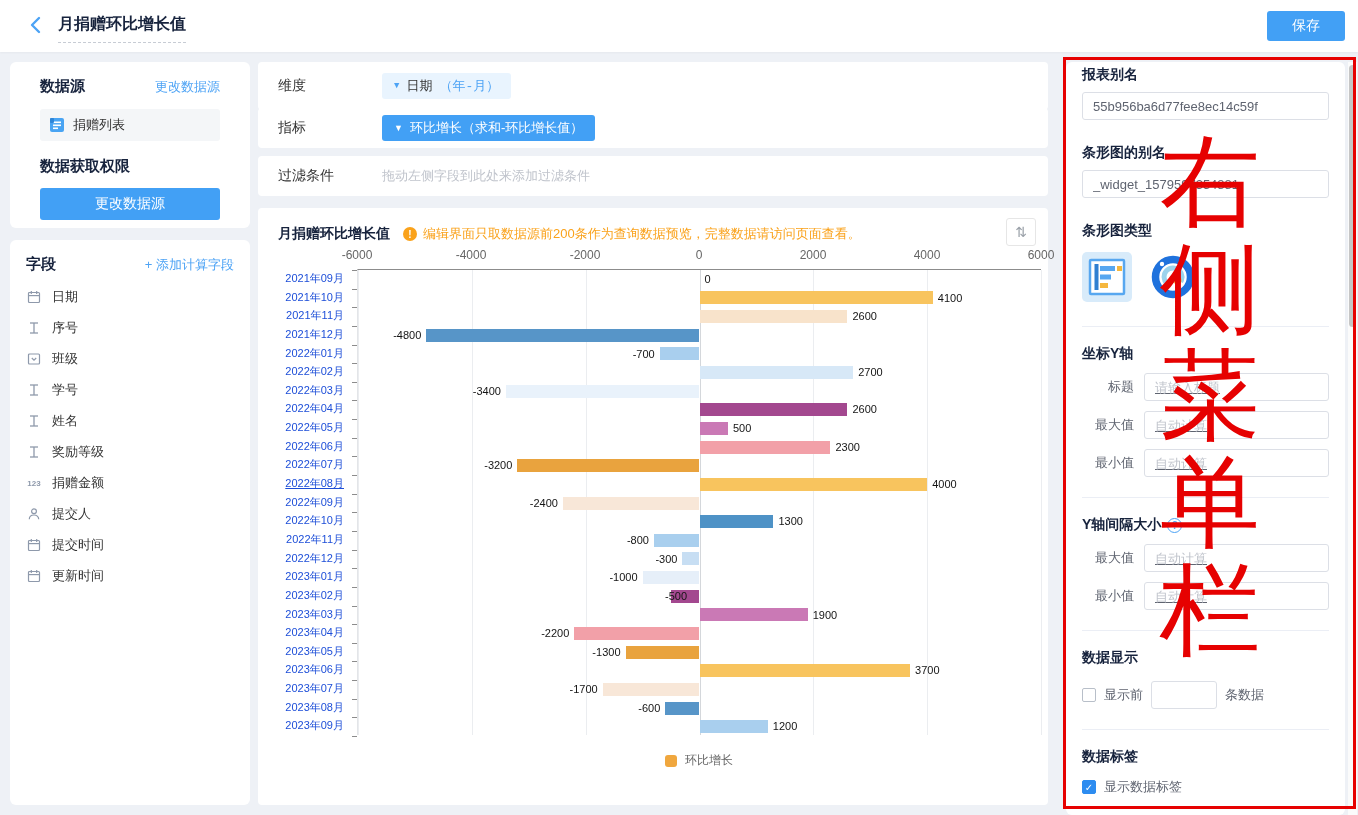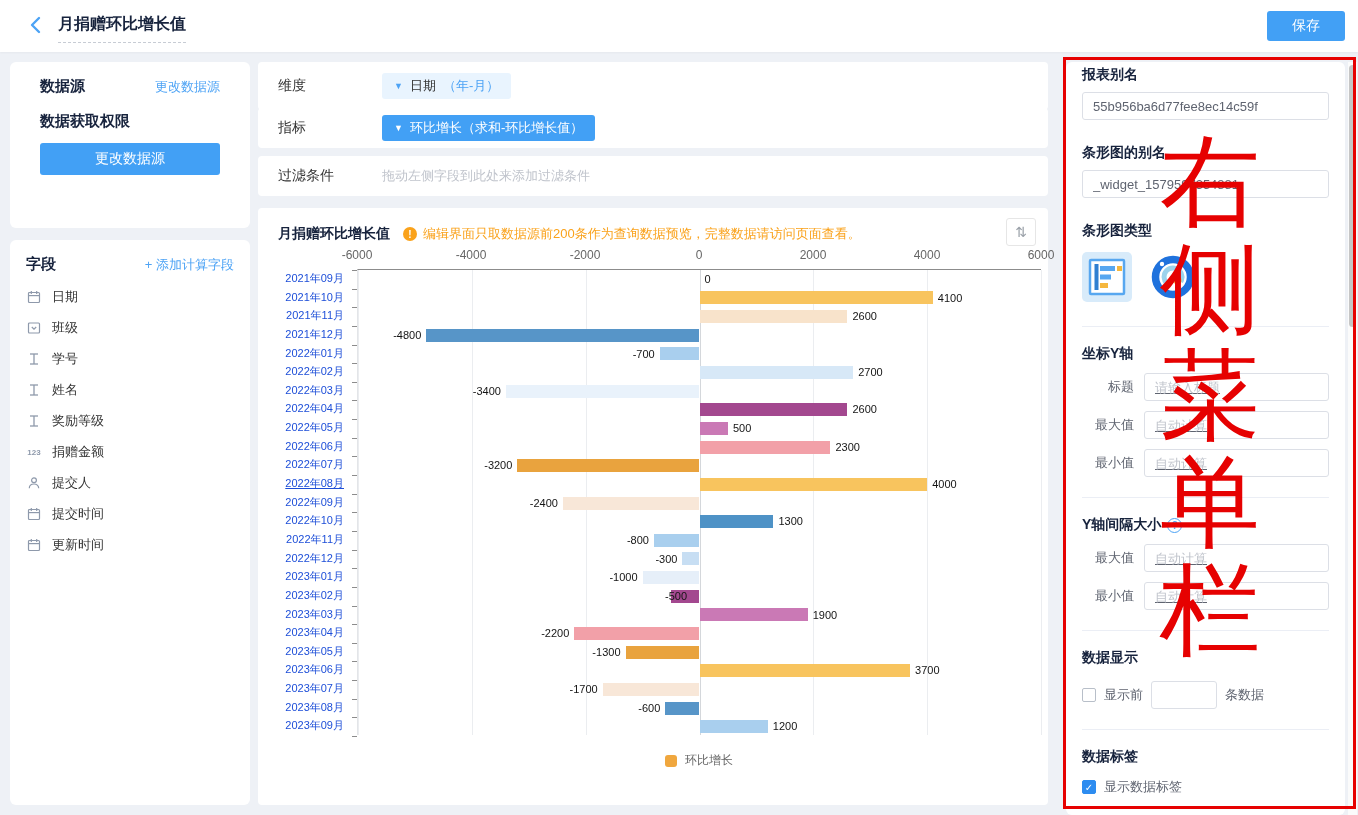--- a/index.html
+++ b/index.html
@@ -25,21 +25,21 @@
   .perm-btn { margin-top:12px; width:100%; height:32px; background:#42a0f5; color:#fff; font-size:14px; border:none; border-radius:3px; cursor:pointer; }
 
   .fields-card { left:10px; top:240px; width:240px; height:565px; padding:15px 16px; }
   .field-row { display:flex; align-items:center; gap:10px; height:30px; margin-top:1px; font-size:13px; color:#333; cursor:grab; }
   .field-ico { width:16px; height:16px; display:flex; align-items:center; justify-content:center; color:#8e99ab; flex:none; }
   .num-ico { font-size:8px; color:#8e99ab; letter-spacing:0; font-weight:bold; }
   .fields-card .list { margin-top:8px; }
 
   
   .cfg-row { position:absolute; left:258px; width:790px; background:#fff; border-radius:4px; display:flex; align-items:center; padding:0 20px; }
-  .cfg-dim { top:62px; height:48px; }
+  .cfg-dim { top:62px; height:48px;font-family:Liberation Mono, monospace; }
   .cfg-met { top:108px; height:40px; }
   .cfg-fil { top:156px; height:40px; }
   .cfg-label { width:104px; font-size:14px; color:#333; flex:none; }
   .tag { height:26px; border-radius:3px; display:inline-flex; align-items:center; padding:0 12px; gap:7px; font-size:13px; cursor:pointer; }
   .tag-dim { background:#e9f4fe; color:#333; }
   .tag-dim .caret { color:#4da3f5; }
   .tag-dim .sub { color:#4da3f5; }
   .tag-met { background:#42a0f5; color:#fff; }
   .tag-met .caret { color:#fff; }
   .caret { font-size:9px; line-height:1; }
@@ -103,40 +103,62 @@
   </span>
   <div class="page-title">月捐赠环比增长值</div>
   <button class="save-btn">保存</button>
 </div>
 
 <div class="card ds-card">
   <div class="row-between">
     <span class="sec-title">数据源</span>
     <span class="blue-link">更改数据源</span>
   </div>
+  <div class="ds-item">
+    <span class="field-ico">
+      <svg width="16" height="16" viewBox="0 0 16 16">
+          <rect x="1" y="1" width="14" height="14" rx="2" fill="#49a4f3"></rect>
+          <rect x="4" y="4.5" width="8" height="1.6" fill="#fff"></rect>
+          <rect x="4" y="7.5" width="8" height="1.6" fill="#fff"></rect>
+          <rect x="4" y="10.5" width="5" height="1.6" fill="#fff"></rect>
+          <rect x="1" y="1" width="4" height="5" rx="1" fill="#2e86d9"></rect>
+        </svg>
+    </span>
+    <span>捐赠列表</span>
+  </div>
   <div class="perm-title">数据获取权限</div>
   <button class="perm-btn">更改数据源</button>
 </div>
 
 <div class="card fields-card">
   <div class="row-between">
     <span class="sec-title">字段</span>
     <span class="blue-link"><span>+</span> <span>添加计算字段</span></span>
   </div>
   <div class="list">
       <div class="field-row">
         <span class="field-ico">
           <svg width="14" height="14" viewBox="0 0 14 14" fill="none" stroke="#8e99ab" stroke-width="1.2">
             <rect x="1.5" y="2.5" width="11" height="10" rx="1"></rect>
             <line x1="4.3" y1="1" x2="4.3" y2="4"></line>
             <line x1="9.7" y1="1" x2="9.7" y2="4"></line>
             <line x1="1.5" y1="5.6" x2="12.5" y2="5.6"></line>
           </svg>
         </span>
         <span>日期</span>
+      </div>
+      <div class="field-row">
+        <span class="field-ico">
+          <svg width="12" height="14" viewBox="0 0 12 14" stroke="#8e99ab" stroke-width="1.3">
+            <line x1="2" y1="2" x2="10" y2="2"></line>
+            <line x1="6" y1="2" x2="6" y2="12"></line>
+            <line x1="2" y1="12" x2="10" y2="12"></line>
+          </svg>
+        </span>
+        <span>序号</span>
       </div>
       <div class="field-row">
         <span class="field-ico">
           <svg width="14" height="14" viewBox="0 0 14 14" fill="none" stroke="#8e99ab" stroke-width="1.2">
             <rect x="1.5" y="2" width="11" height="10" rx="1"></rect>
             <polyline points="4.8,6 7,8.2 9.2,6"></polyline>
           </svg>
         </span>
         <span>班级</span>
       </div>

